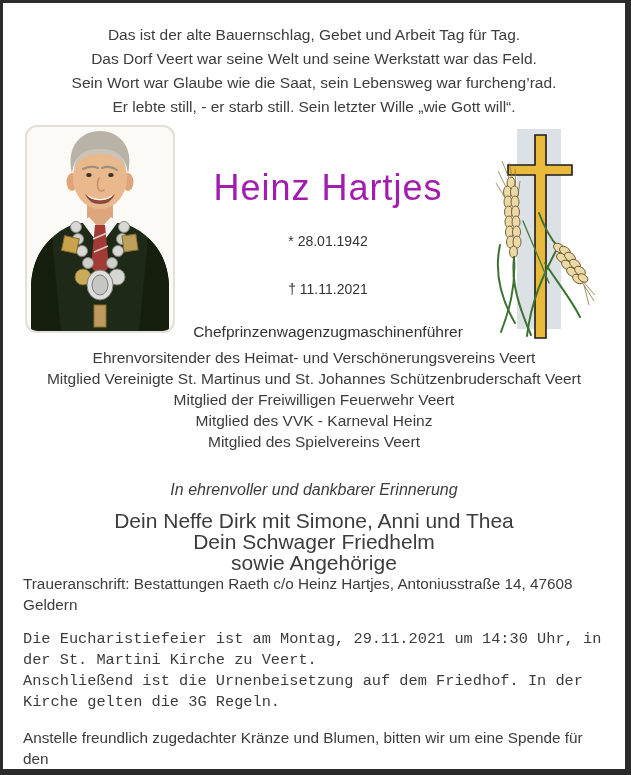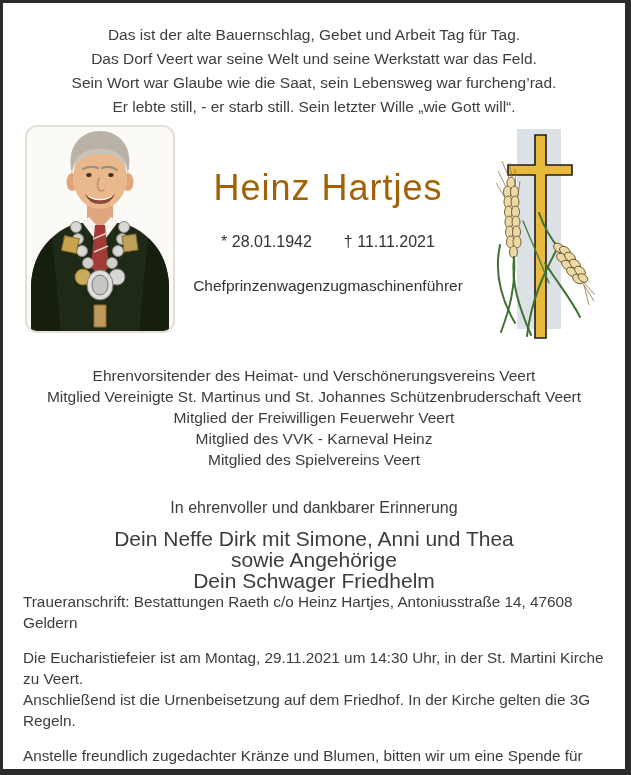--- a/index.html
+++ b/index.html
@@ -36,70 +36,72 @@
   .portrait-wrap svg { display: block; }
 
   .center-col {
     flex: 1 1 auto;
     text-align: center;
     padding-top: 42px;
   }
 
   .deceased-name {
     font-size: 36px;
-    color: #a16207;
+    color: #a21caf;
     letter-spacing: 1px;
   }
 
   .dates-row {
     display: flex;
     justify-content: center;
     gap: 32px;
     margin-top: 24px;
-    font-size: 16px;
+    font-size: 14px;
     color: #333333;
+    flex-direction: column;
   }
 
   .deceased-title {
     margin-top: 26px;
     font-size: 15.5px;
     color: #333333;
   }
 
   .cross-wrap { width: 126px; height: 216px; flex: 0 0 auto; }
   .cross-wrap svg { display: block; }
 
   .memberships {
-    margin-top: 24px;
+    margin-top: 6px;
     text-align: center;
     font-size: 15.5px;
     line-height: 21px;
   }
 
   .remembrance {
     margin-top: 29px;
     text-align: center;
     font-size: 16px;
+    font-style: italic;
   }
 
   .family {
     margin-top: 11px;
     text-align: center;
     font-size: 21px;
     line-height: 21px;
   }
 
   .block-left {
     text-align: left;
     padding: 0 20px;
     font-size: 15.3px;
     line-height: 21px;
   }
   .contact-block  { }
-  .service-block  { margin-top: 14px; }
+  .service-block  { margin-top: 14px; font-family: Liberation Mono, monospace; }
   .donation-block { margin-top: 14px; }
 </style>
 </head>
 <body>
 
 <div class="notice">
 
   <div class="poem">
     <div>Das ist der alte Bauernschlag, Gebet und Arbeit Tag für Tag.</div>
     <div>Das Dorf Veert war seine Welt und seine Werkstatt war das Feld.</div>
@@ -255,22 +257,22 @@
     <div>Mitglied Vereinigte St. Martinus und St. Johannes Schützenbruderschaft Veert</div>
     <div>Mitglied der Freiwilligen Feuerwehr Veert</div>
     <div>Mitglied des VVK - Karneval Heinz</div>
     <div>Mitglied des Spielvereins Veert</div>
   </div>
 
   <div class="remembrance">In ehrenvoller und dankbarer Erinnerung</div>
 
   <div class="family">
     <div>Dein Neffe Dirk mit Simone, Anni und Thea</div>
+    <div>Dein Schwager Friedhelm</div>
     <div>sowie Angehörige</div>
-    <div>Dein Schwager Friedhelm</div>
   </div>
 
   <div class="block-left contact-block">Traueranschrift: Bestattungen Raeth c/o Heinz Hartjes, Antoniusstraße 14, 47608 Geldern</div>
 
   <div class="block-left service-block">
     <div>Die Eucharistiefeier ist am Montag, 29.11.2021 um 14:30 Uhr, in der St. Martini Kirche zu Veert.</div>
     <div>Anschließend ist die Urnenbeisetzung auf dem Friedhof. In der Kirche gelten die 3G Regeln.</div>
   </div>
 
   <div class="block-left donation-block">

